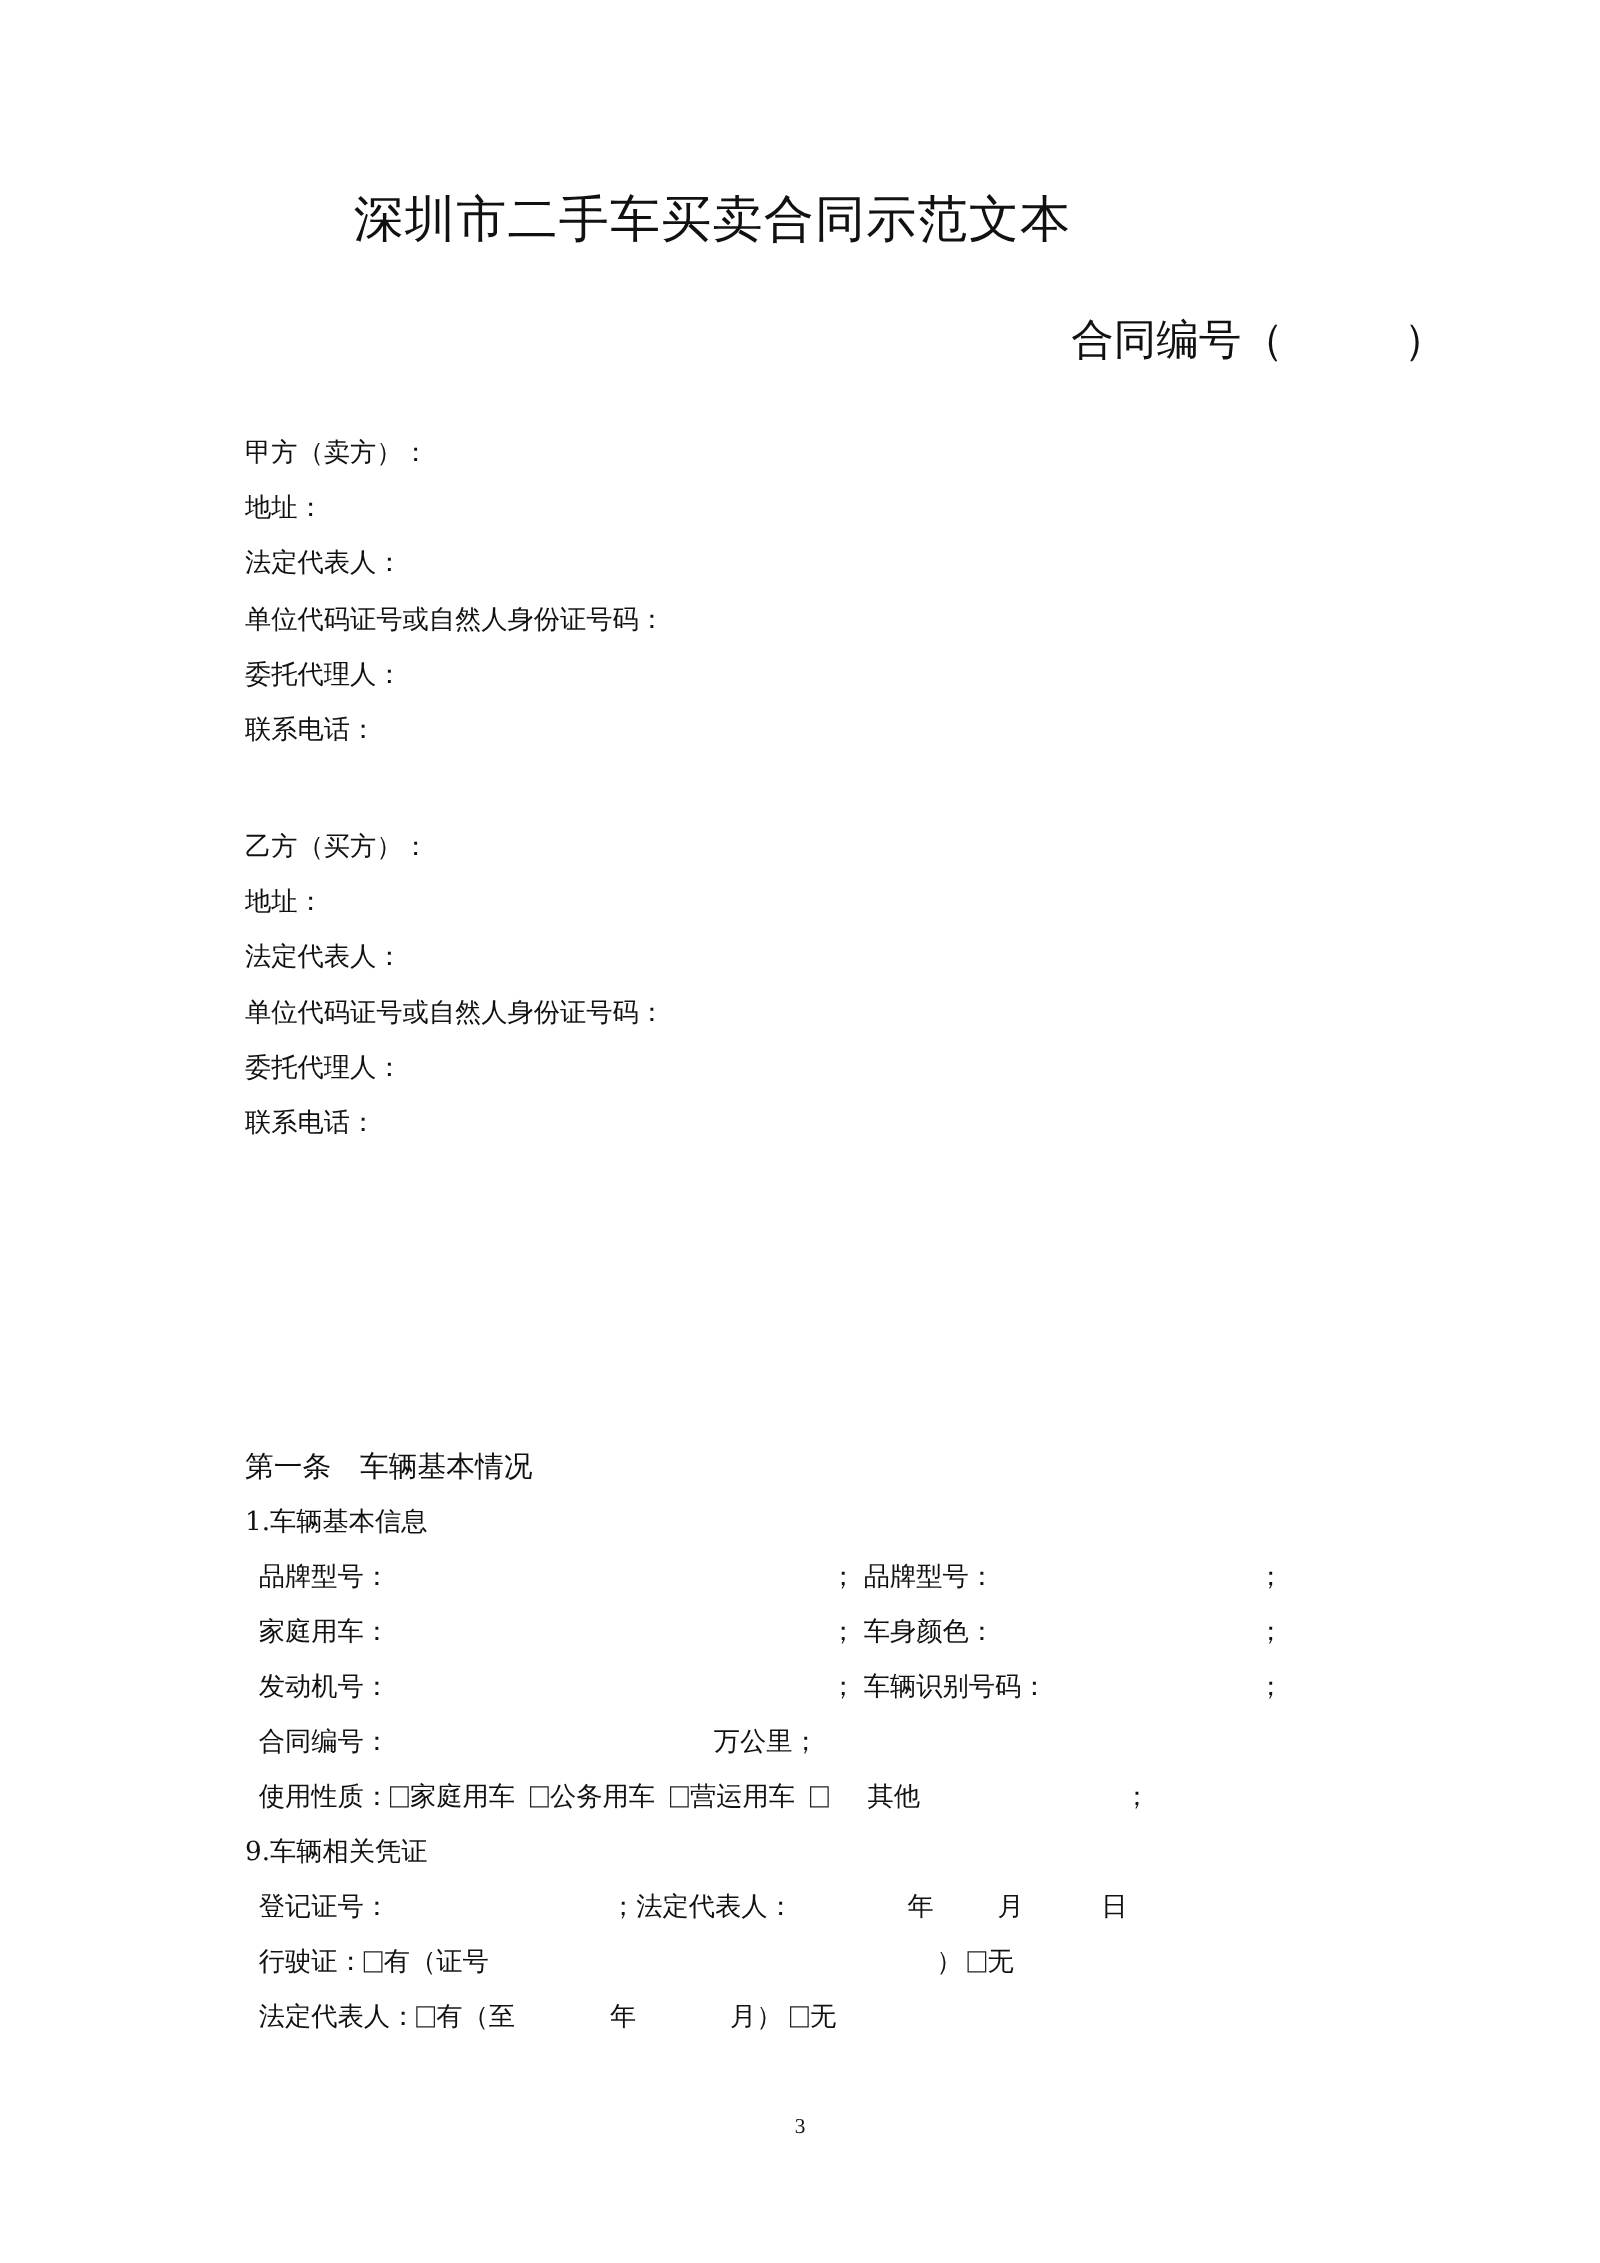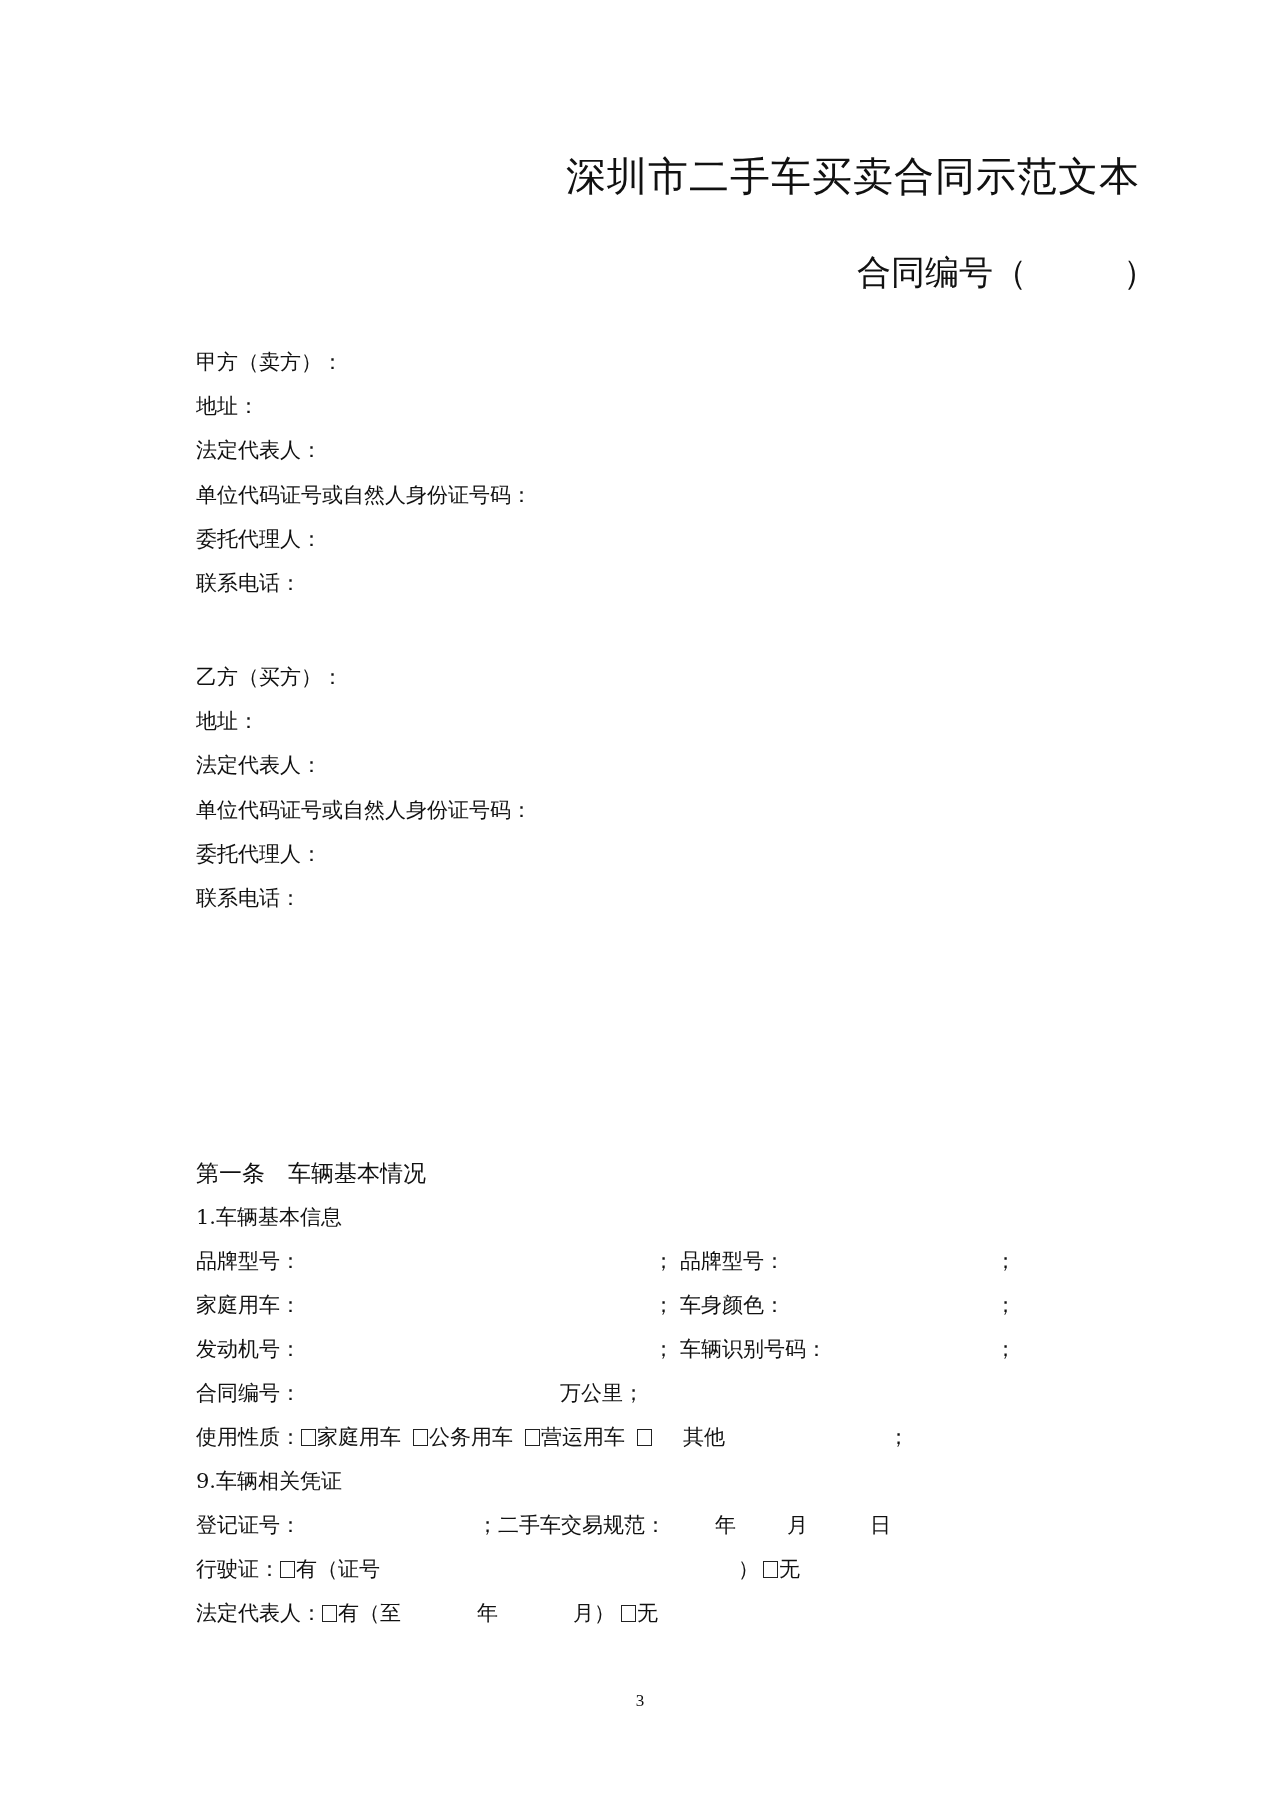--- a/index.html
+++ b/index.html
@@ -3,40 +3,40 @@
   <meta charset="utf-8">
   <style>
     html, body { margin: 0; padding: 0; background: #ffffff; }
     body {
       width: 1280px; height: 1810px; position: relative; overflow: hidden;
       font-family: "DejaVu Serif", "Liberation Serif", serif;
       color: #111111;
     }
     .page { position: absolute; left: 0; top: 0; width: 1280px; height: 1810px; background: #fff; }
     .title {
-      position: absolute; left: 0; top: 148px; width: 1140px; text-align: right;
+      position: absolute; left: 0; top: 148px; width: 1140px; text-align: center;
       font-size: 40px; letter-spacing: 1px; line-height: 56px;
-      font-family: Liberation Sans, sans-serif;
+      font-family: Liberation Serif, serif;
     }
     .contract-no {
       position: absolute; left: 857px; top: 254px; font-size: 34px; line-height: 36px;
       white-space: pre;
     }
     .line {
       position: absolute; left: 196px; font-size: 21px; line-height: 30px; white-space: pre;
     }
     .para {
       position: absolute; left: 196px; width: 928px; font-size: 21px; line-height: 45px;
       text-align: justify; text-indent: 2em;
     }
     .heading {
       position: absolute; left: 196px; font-size: 23px; line-height: 32px; white-space: pre;
       font-family: Liberation Serif, serif;
     }
-    .cell { position: absolute; font-size: 21px; line-height: 30px; white-space: pre; }
+    .cell { position: absolute; font-size: 21px; line-height: 30px; white-space: pre; margin-left: 11px; }
     .box {
       display: inline-block; width: 15px; height: 17px; border: 1.5px solid #222;
       vertical-align: -2px; margin-right: 1px; box-sizing: border-box;
     }
     .page-num {
       position: absolute; left: 0; width: 1280px; top: 1690px; text-align: center;
       font-size: 17px; line-height: 22px; font-family: "Liberation Serif", serif;
     }
   </style>
 </head>
@@ -83,21 +83,21 @@
 
   <div class="cell" style="left:196px;top:1378px">合同编号：</div>
   <div class="cell" style="left:560px;top:1378px">万公里；</div>
 
   <div class="cell" style="left:196px;top:1422px"><span>使用性质：</span><span class="box"></span><span>家庭用车</span><span style="display:inline-block;width:12px"></span><span class="box"></span><span>公务用车</span><span style="display:inline-block;width:12px"></span><span class="box"></span><span>营运用车</span><span style="display:inline-block;width:12px"></span><span class="box"></span><span style="display:inline-block;width:30px"></span><span>其他</span></div>
   <div class="cell" style="left:888px;top:1422px">；</div>
 
   <div class="line" style="top:1466px">9.车辆相关凭证</div>
 
   <div class="cell" style="left:196px;top:1510px">登记证号：</div>
-  <div class="cell" style="left:477px;top:1510px">；二手车交易规范：</div>
+  <div class="cell" style="left:477px;top:1510px">；法定代表人：</div>
   <div class="cell" style="left:715px;top:1510px">年</div>
   <div class="cell" style="left:787px;top:1510px">月</div>
   <div class="cell" style="left:870px;top:1510px">日</div>
 
   <div class="cell" style="left:196px;top:1554px"><span>行驶证：</span><span class="box"></span><span>有</span><span>（证号</span></div>
   <div class="cell" style="left:738px;top:1554px"><span>）</span><span style="display:inline-block;width:4px"></span><span class="box"></span><span>无</span></div>
 
   <div class="cell" style="left:196px;top:1598px"><span>法定代表人：</span><span class="box"></span><span>有</span><span>（至</span></div>
   <div class="cell" style="left:477px;top:1598px">年</div>
   <div class="cell" style="left:573px;top:1598px"><span>月）</span><span style="display:inline-block;width:6px"></span><span class="box"></span><span>无</span></div>

